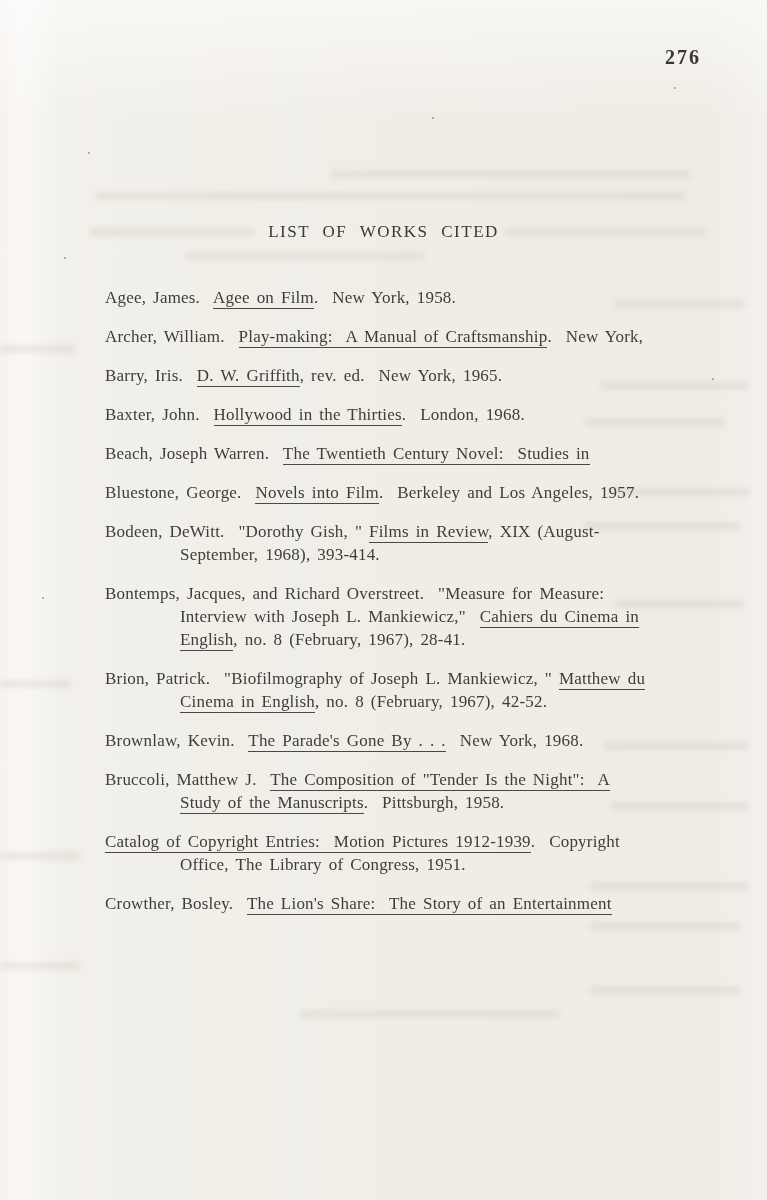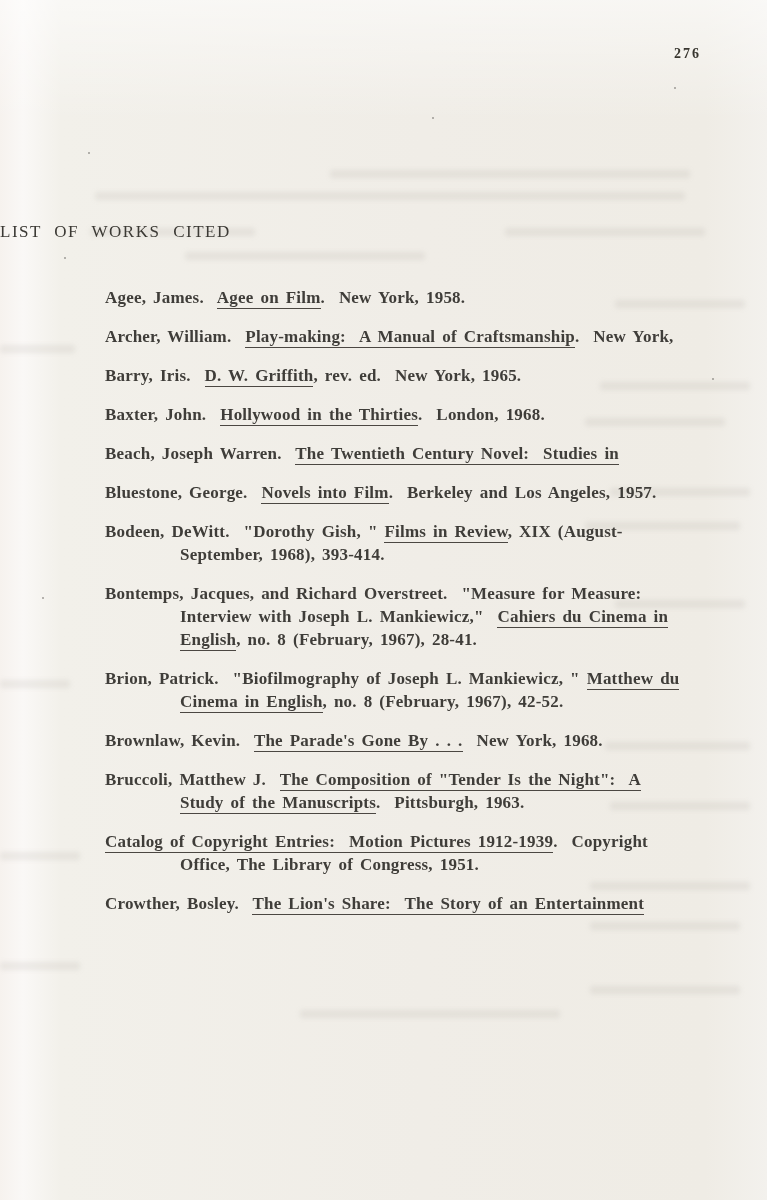--- a/index.html
+++ b/index.html
@@ -8,34 +8,35 @@
     position: relative; overflow: hidden;
     font-family: "Liberation Serif", serif;
     background:
       linear-gradient(180deg, rgba(255,255,255,0.55) 0%, rgba(255,255,255,0) 10%),
       linear-gradient(90deg, #f6f2ee 0%, #faf8f6 3%, #f2f0ea 8%, #f0ede7 55%, #efece5 92%, #f3f1ed 100%);
   }
   .page { position: absolute; inset: 0; color: #3f3d39; }
 
   .page-number {
     position: absolute; top: 46px; right: 66px;
-    font-size: 14px; font-weight: bold; letter-spacing: 2px;
+    font-size: 20px; font-weight: bold; letter-spacing: 2px;
     color: #38362f;
   }
 
   .heading {
     position: absolute; top: 222px; left: 0; width: 100%;
+    text-align: center;
     font-size: 17px; letter-spacing: 1.5px; word-spacing: 7px;
     color: #3b3934;
   }
 
   .citation-list {
     position: absolute; top: 286px; left: 105px; width: 630px;
   }
-  .entry { margin-bottom: 16px; font-weight: bold; }
+  .entry { margin-bottom: 16px; }
   .line {
     white-space: pre;
     font-size: 17px; line-height: 23px;
     letter-spacing: 0.2px; word-spacing: 2.5px;
     color: #3f3d39;
   }
   .line.cont { padding-left: 75px; }
   .u { border-bottom: 1.2px solid #4b4742; padding-bottom: 1px; }
 
   
@@ -120,21 +121,21 @@
       </div>
       <div class="entry">
         <div class="line"><span>Brion, Patrick.  "Biofilmography of Joseph L. Mankiewicz, " </span><span class="u">Matthew du</span></div>
         <div class="line cont"><span class="u">Cinema in English</span><span>, no. 8 (February, 1967), 42-52.</span></div>
       </div>
       <div class="entry">
         <div class="line"><span>Brownlaw, Kevin.  </span><span class="u">The Parade's Gone By . . .</span><span>  New York, 1968.</span></div>
       </div>
       <div class="entry">
         <div class="line"><span>Bruccoli, Matthew J.  </span><span class="u">The Composition of "Tender Is the Night":  A</span></div>
-        <div class="line cont"><span class="u">Study of the Manuscripts</span><span>.  Pittsburgh, 1963.</span></div>
+        <div class="line cont"><span class="u">Study of the Manuscripts</span><span>.  Pittsburgh, 1958.</span></div>
       </div>
       <div class="entry">
         <div class="line"><span class="u">Catalog of Copyright Entries:  Motion Pictures 1912-1939</span><span>.  Copyright</span></div>
         <div class="line cont"><span>Office, The Library of Congress, 1951.</span></div>
       </div>
       <div class="entry">
         <div class="line"><span>Crowther, Bosley.  </span><span class="u">The Lion's Share:  The Story of an Entertainment</span></div>
       </div>
     </div>
 

